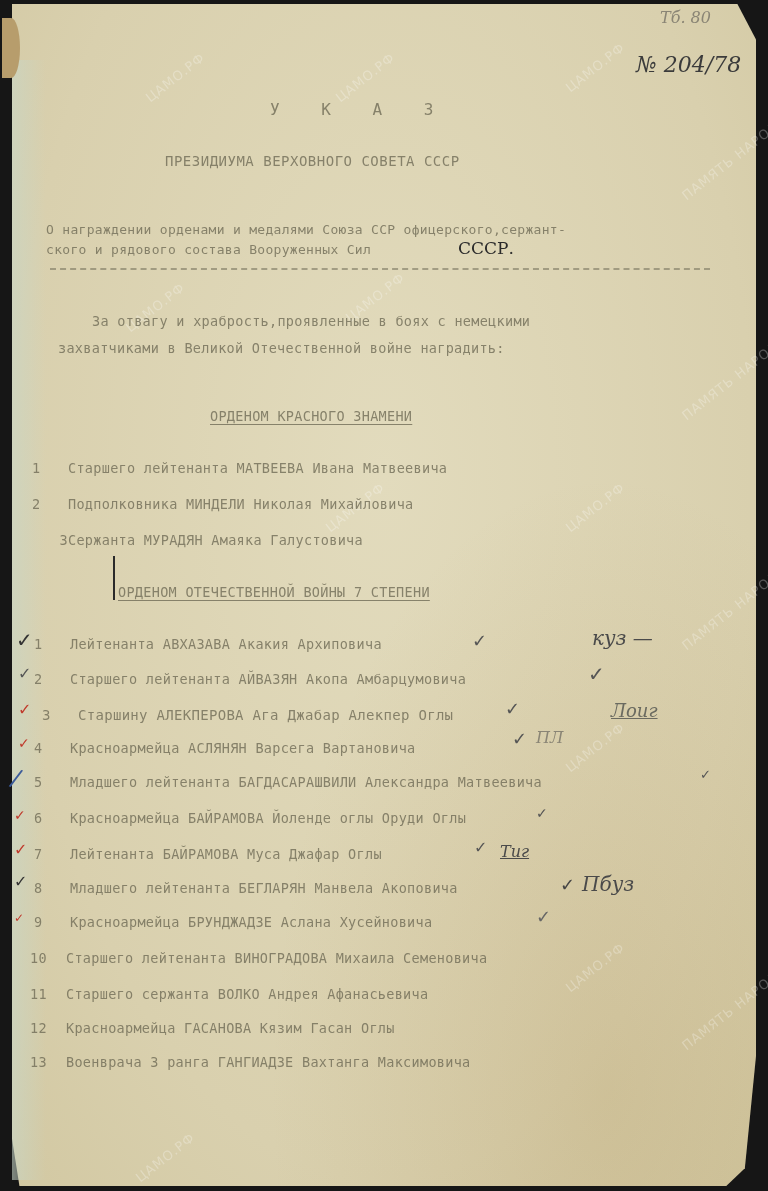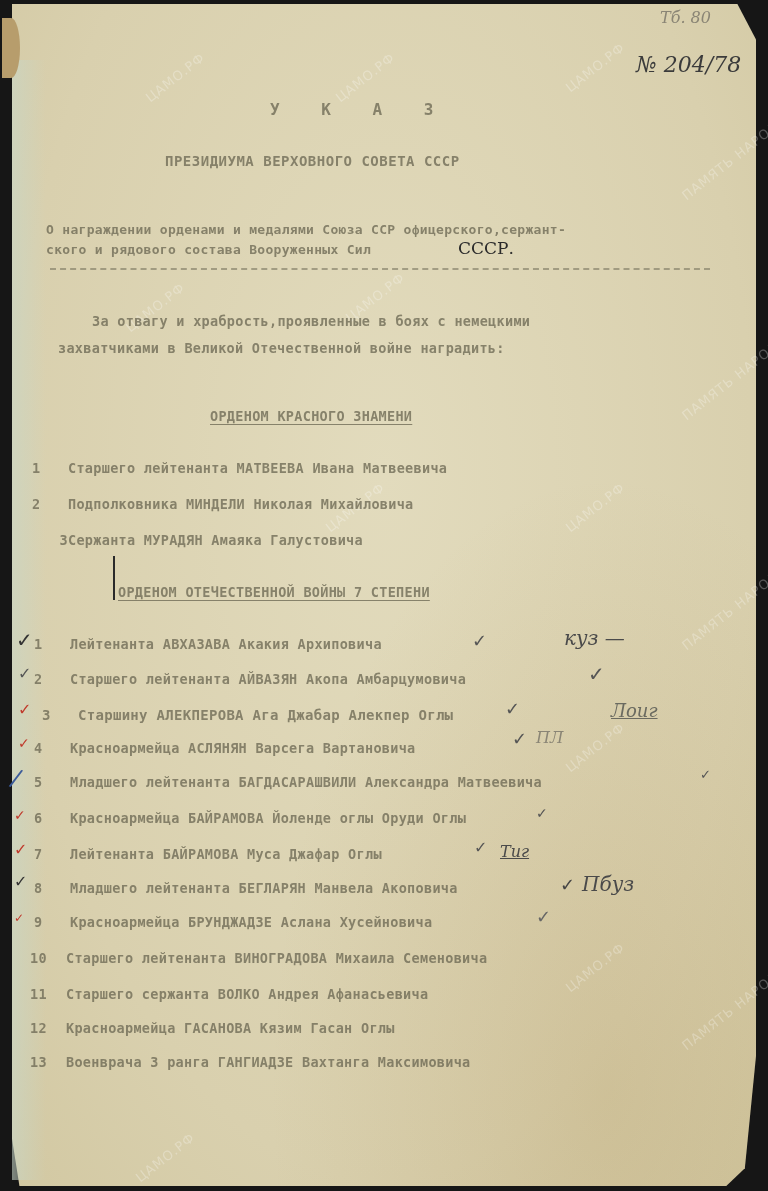--- a/index.html
+++ b/index.html
@@ -24,21 +24,21 @@
       position: absolute; left: 2px; top: 18px; width: 18px; height: 60px;
       background: #b79d6c; border-radius: 0 60% 60% 0;
     }
     .wm {
       position: absolute; color: rgba(255,255,255,0.28);
       font-family: "DejaVu Sans", sans-serif; font-size: 13px;
       transform: rotate(-38deg); letter-spacing: 1px; white-space: nowrap;
     }
     .t {
       position: absolute; color: #6e6a55; font-size: 14px; letter-spacing: 1.2px;
-      font-weight: bold; white-space: nowrap; opacity: 0.78;
+      font-weight: normal; white-space: nowrap; opacity: 0.78;
     }
     .hand { position: absolute; font-family: "DejaVu Serif", serif; font-style: italic; color: #4a4a4a; white-space: nowrap; }
     .check { position: absolute; font-family: "DejaVu Sans", sans-serif; font-size: 20px; line-height: 1; }
     .ul { text-decoration: underline; text-underline-offset: 3px; }
     .rule { position: absolute; left: 50px; top: 268px; width: 660px; height: 0; border-top: 2px dashed #7a7660; opacity: 0.6; }
     .vbar { position: absolute; left: 113px; top: 556px; width: 2px; height: 44px; background: #2a2a2a; }
     .row-num { display: inline-block; width: 36px; }
   </style>
 </head>
 <body>
@@ -103,21 +103,21 @@
 <div class="check" style="left:18px;top:666px;color:#555;font-size:16px;">✓</div>
 <div class="check" style="left:18px;top:702px;color:#c0392b;font-size:16px;">✓</div>
 <div class="check" style="left:18px;top:736px;color:#c0392b;font-size:14px;">✓</div>
 <div class="check" style="left:12px;top:766px;color:#3b5b9a;font-size:24px;transform:rotate(20deg);">/</div>
 <div class="check" style="left:14px;top:808px;color:#c0392b;font-size:14px;">✓</div>
 <div class="check" style="left:14px;top:842px;color:#c0392b;font-size:16px;">✓</div>
 <div class="check" style="left:14px;top:874px;color:#333;font-size:16px;">✓</div>
 <div class="check" style="left:14px;top:912px;color:#c0392b;font-size:12px;">✓</div>
 
 <div class="check" style="left:472px;top:632px;color:#555;font-size:18px;">✓</div>
-<div class="hand" style="left:564px;top:626px;font-size:20px;">куз —</div>
+<div class="hand" style="left:592px;top:626px;font-size:20px;">куз —</div>
 <div class="check" style="left:588px;top:664px;color:#555;font-size:20px;">✓</div>
 <div class="check" style="left:505px;top:700px;color:#555;font-size:18px;">✓</div>
 <div class="hand" style="left:575px;top:700px;font-size:18px;color:#6a6a60;text-decoration:underline;margin-left:36px;">Лоиг</div>
 <div class="check" style="left:512px;top:730px;color:#555;font-size:18px;">✓</div>
 <div class="hand" style="left:536px;top:728px;font-size:16px;color:#8a8575;">ПЛ</div>
 <div class="check" style="left:700px;top:768px;color:#555;font-size:13px;">✓</div>
 <div class="check" style="left:536px;top:806px;color:#555;font-size:14px;">✓</div>
 <div class="check" style="left:474px;top:840px;color:#555;font-size:16px;">✓</div>
 <div class="hand" style="left:500px;top:842px;font-size:16px;text-decoration:underline;">Тиг</div>
 <div class="check" style="left:560px;top:876px;color:#444;font-size:18px;">✓</div>

